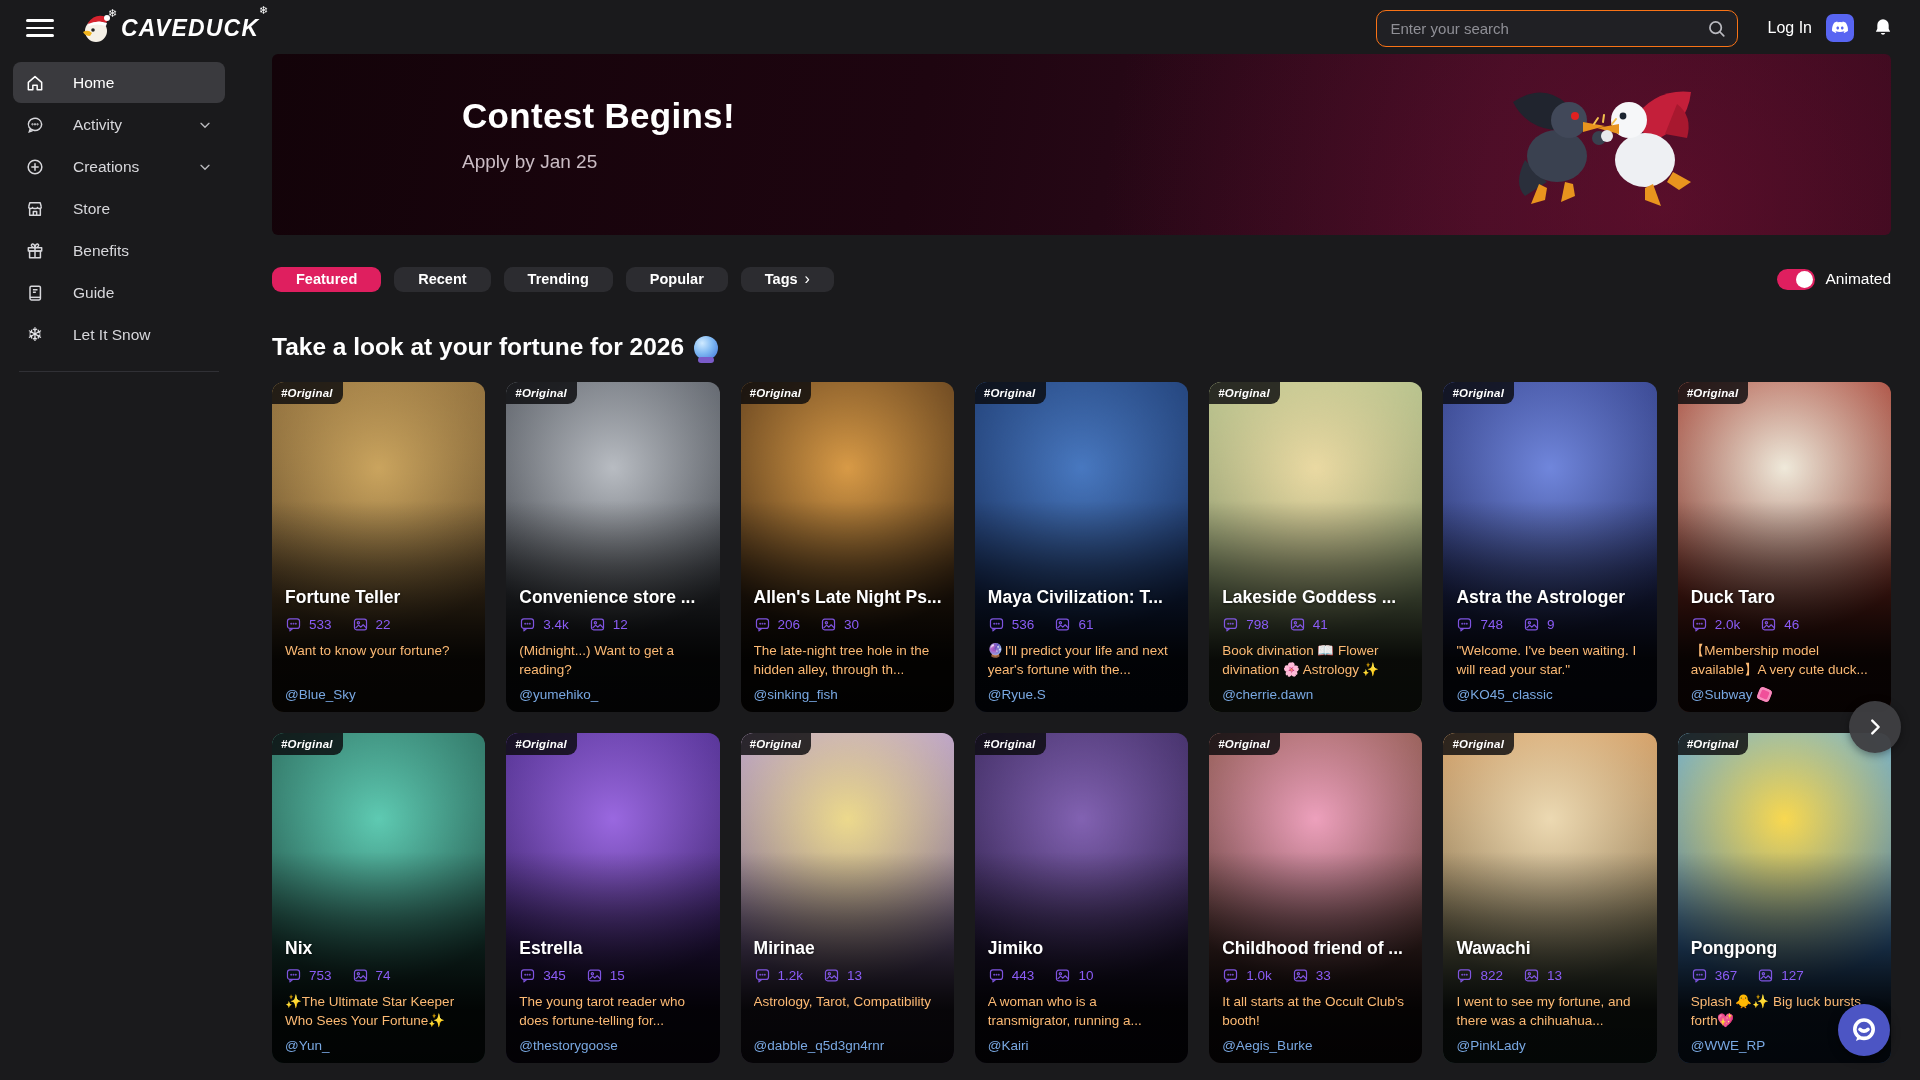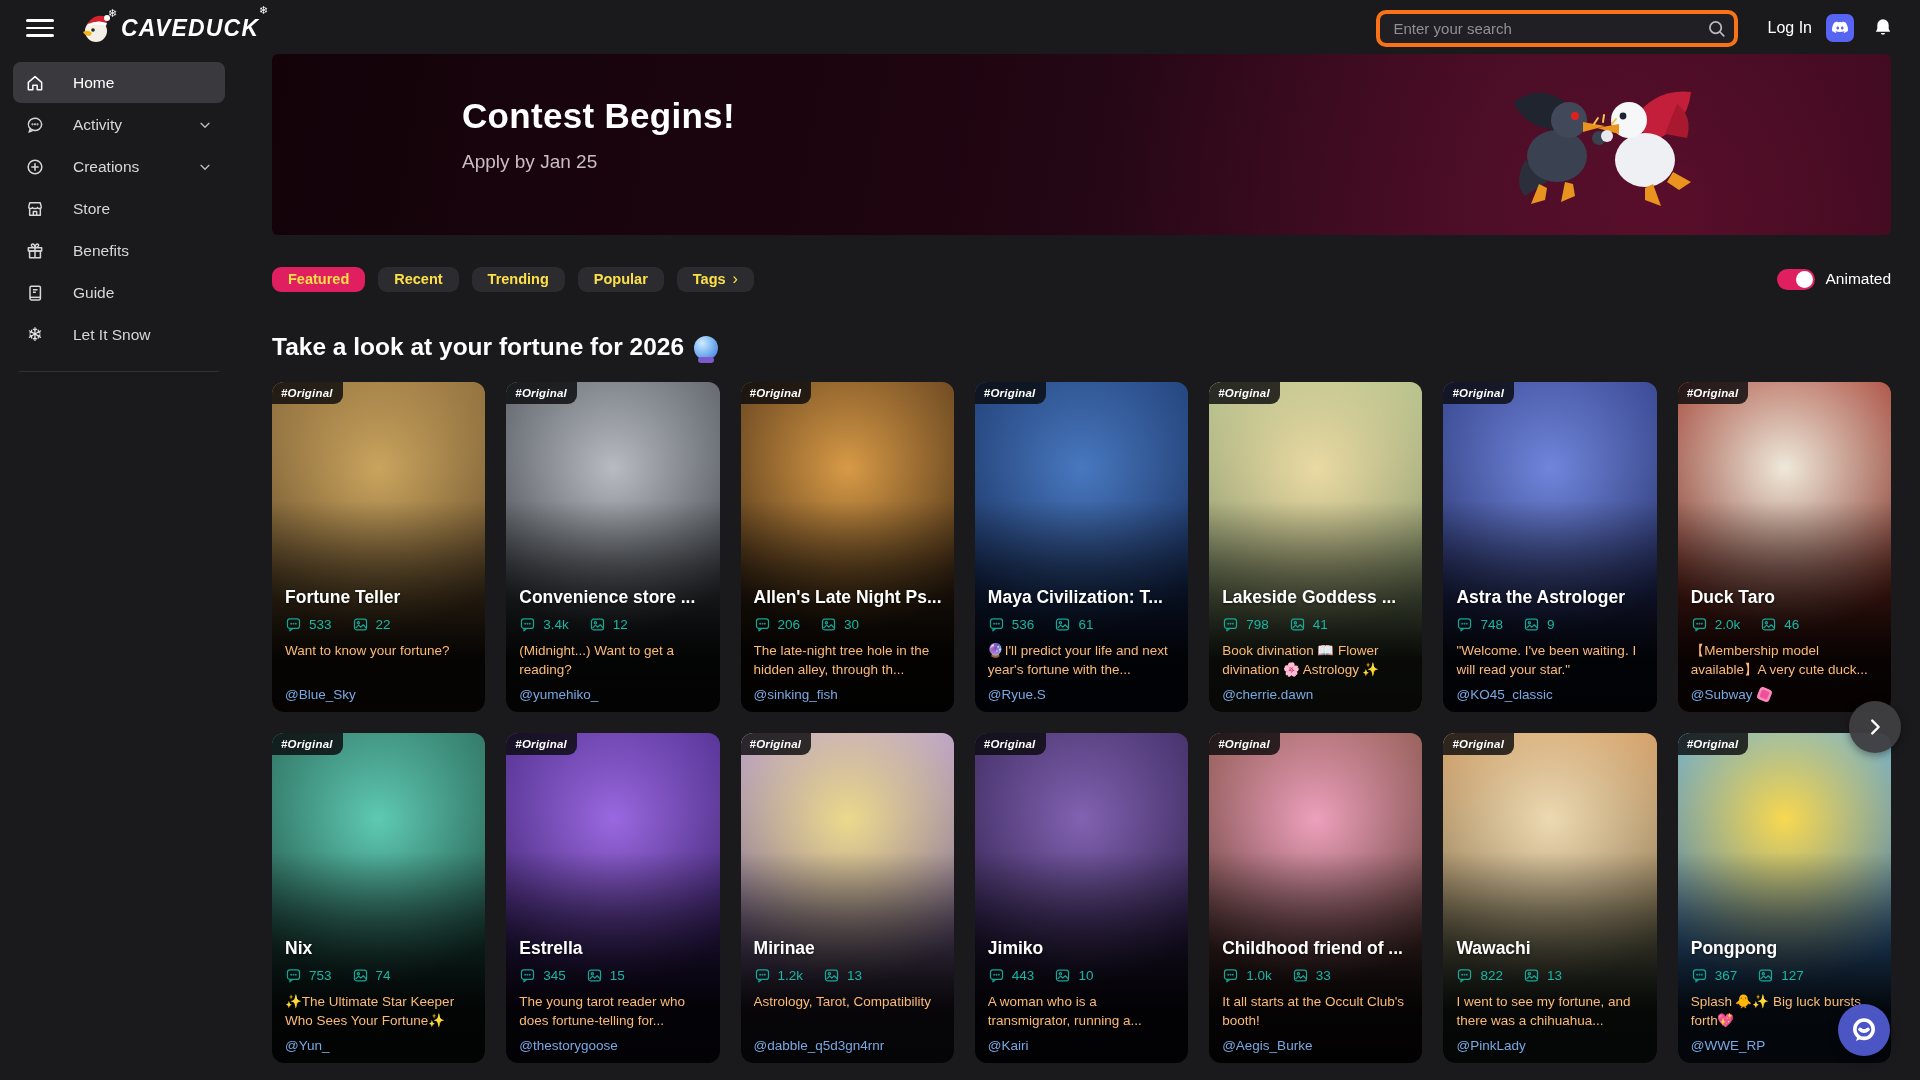--- a/index.html
+++ b/index.html
@@ -17,21 +17,21 @@
   .hamburger { width:28px; cursor:pointer; }
   .hamburger span { display:block; height:2.6px; background:#fff; border-radius:2px; margin:5.2px 0; }
   .logo { display:flex; align-items:center; gap:7px; margin-left:26px; position:relative; }
   .logo-duck { position:relative; width:34px; height:34px; }
   .logo-text { font-size:23px; font-weight:800; font-style:italic; letter-spacing:1.2px; }
   .logo-flake { position:absolute; font-size:11px; color:#fff; }
   .lf1 { top:-4px; left:28px; } .lf2 { top:-7px; right:-9px; }
   .top-spacer { flex:1; }
   .search-wrap { position:relative; width:362px; }
   .search-input {
-    width:100%; height:37px; background:#202024; border:4px solid #f97316; border-radius:10px;
+    width:100%; height:37px; background:#202024; border:1px solid #f97316; border-radius:10px;
     color:#e5e5e8; font-size:15px; padding:0 40px 0 14px; outline:none; font-family:inherit;
   }
   .search-input::placeholder { color:#8f8f96; }
   .search-icon { position:absolute; right:11px; top:8px; }
   .login { font-size:16px; color:#fff; margin:0 14px 0 30px; cursor:pointer; white-space:nowrap; }
   .discord-btn { width:28px; height:28px; background:#5865F2; border-radius:7px; display:flex; align-items:center; justify-content:center; cursor:pointer; margin-right:18px; }
   .bell-btn { cursor:pointer; }
 
   
   .sidebar { position:absolute; top:58px; left:0; width:238px; padding:4px 13px; }
@@ -54,21 +54,21 @@
       linear-gradient(100deg, #130309 0%, #1e0510 40%, #330b1f 75%, #2a0818 100%);
   }
   .banner-copy { position:absolute; left:190px; top:42px; }
   .banner-title { font-size:35px; font-weight:800; letter-spacing:.3px; }
   .banner-sub { font-size:19px; color:#cabcc4; margin-top:15px; font-weight:400; }
   .banner-art { position:absolute; right:186px; top:10px; }
 
   
   .filter-row { margin-top:27px; display:flex; align-items:center; gap:13px; height:34px; }
   .pill {
-    height:25px; padding:0 16px; border-radius:9px; background:#2c2c30; color:#fde047;
+    height:25px; padding:0 24px; border-radius:9px; background:#2c2c30; color:#ffffff;
     font-size:14.5px; font-weight:700; display:flex; align-items:center; gap:7px; cursor:pointer; white-space:nowrap;
   }
   .pill.active { background:#df1f5f; }
   .pill .chev-r { font-size:16px; font-weight:400; margin-top:-1px; }
   .toggle-wrap { margin-left:auto; display:flex; align-items:center; gap:11px; cursor:pointer; }
   .toggle-track { width:38px; height:21px; border-radius:11px; background:#df1f5f; position:relative; }
   .toggle-knob { position:absolute; top:2px; right:2px; width:17px; height:17px; border-radius:50%; background:#fff; }
   .toggle-label { font-size:15.5px; color:#fff; }
 
   
@@ -88,21 +88,21 @@
   .card-art { position:absolute; inset:0; }
   .card-overlay { position:absolute; inset:0;
     background:linear-gradient(180deg, rgba(0,0,0,0) 36%, rgba(0,0,0,.42) 56%, rgba(0,0,0,.9) 84%); }
   .card-badge {
     position:absolute; top:0; left:0; background:rgba(10,10,12,.82); color:#fff;
     font-size:11.5px; font-weight:700; font-style:italic; padding:5px 10px 5px 9px;
     border-radius:12px 0 9px 0; letter-spacing:.2px;
   }
   .card-body { position:absolute; left:13px; right:13px; bottom:10px; }
   .card-title { font-size:17.5px; font-weight:700; white-space:nowrap; overflow:hidden; text-shadow:0 1px 3px rgba(0,0,0,.6); }
-  .card-stats { display:flex; align-items:center; gap:20px; margin-top:8px; font-size:13.5px; color:#14b8a6; }
+  .card-stats { display:flex; align-items:center; gap:20px; margin-top:8px; font-size:13.5px; color:#8b5cf6; }
   .stat { display:flex; align-items:center; gap:7px; }
   .stat svg { opacity:.9; }
   .card-desc { margin-top:9px; font-size:13.5px; line-height:1.38; color:#fdba74; height:38px; overflow:hidden; }
   .card-author { margin-top:7px; font-size:13.5px; color:#79a8e2; display:flex; align-items:center; gap:6px; }
   .author-badge { width:13px; height:13px; background:#f0509a; border-radius:4px; transform:rotate(22deg);
     box-shadow:inset 0 0 0 2.5px #f78cbd; }
 
   
   .next-btn {
     position:absolute; top:647px; right:-10px; width:52px; height:52px; border-radius:50%;

